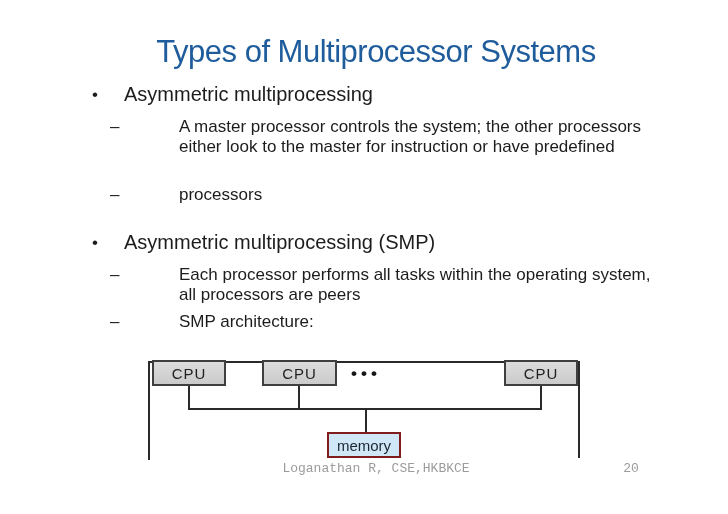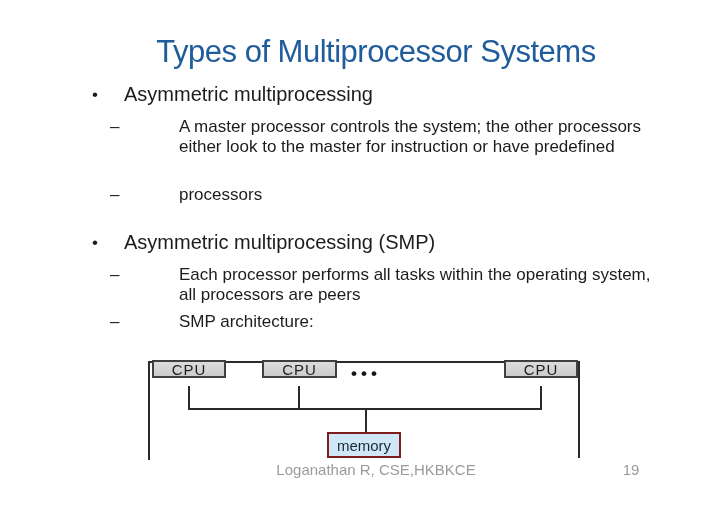--- a/index.html
+++ b/index.html
@@ -18,31 +18,31 @@
   
   .bullet1{display:flex;font-size:20px;color:#1c1c1c;white-space:nowrap;}
   .bullet1 .marker{width:32px;font-size:17px;line-height:24px;text-align:left;padding-left:2px;}
   
   .bullet2{display:flex;font-size:17px;color:#1c1c1c;}
   .bullet2 .marker{width:25px;line-height:20px;}
   .bullet2 .lines div{height:20px;line-height:20px;white-space:nowrap;margin-left:44px;}
   
   .dline{background:#2a2a2a;}
   .cpu{
-    height:18px;background:linear-gradient(#dcdcdc,#cbcbcb);
+    height:26px;background:linear-gradient(#dcdcdc,#cbcbcb);
     border:2px solid #3f3f3f;display:flex;align-items:center;justify-content:center;
     font-size:15px;letter-spacing:1px;color:#1f1f1f;box-sizing:border-box;
   }
   #memory-box{
     background:var(--memory-fill,#cfe7f7);border:2px solid #7f1d1d;
     display:flex;align-items:center;justify-content:center;
     font-size:15px;color:#1c2733;box-sizing:border-box;
   }
   #dots{font-size:17px;font-weight:bold;letter-spacing:4px;color:#161616;}
-  .footer-text{font-size:15px;color:#9b9b9b;white-space:nowrap;}
+  .footer-text{font-size:13px;color:#9b9b9b;white-space:nowrap;font-family:Liberation Mono, monospace;}
 </style>
 </head>
 <body>
 
 <div id="title" class="abs">Types of Multiprocessor Systems</div>
 
 <div class="abs bullet1" style="left:90px;top:83px;">
   <span class="marker">•</span>
   <span>Asymmetric multiprocessing</span>
 </div>
@@ -107,13 +107,13 @@
   <div class="abs dline" style="left:188px;top:408px;width:354px;height:2px;"></div>
 
   <div class="abs dline" style="left:365px;top:408px;width:2px;height:26px;"></div>
 
   <div class="abs" id="memory-box" style="left:327px;top:432px;width:74px;height:26px;">
     <span>memory</span>
   </div>
 </div>
 
 <div class="abs footer-text" style="left:136px;top:461px;width:480px;text-align:center;">Loganathan R, CSE,HKBKCE</div>
-<div class="abs footer-text" style="left:616px;top:461px;width:30px;text-align:center;">19</div>
+<div class="abs footer-text" style="left:616px;top:461px;width:30px;text-align:center;">20</div>
 
 </body></html>

